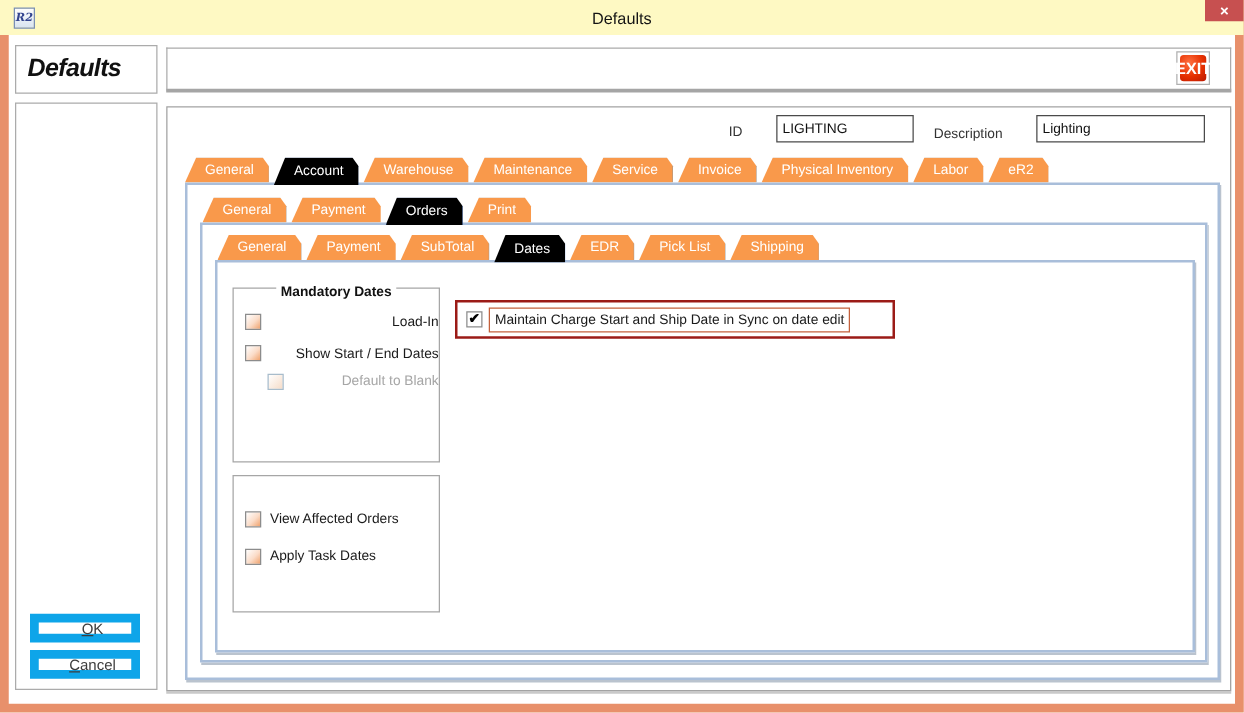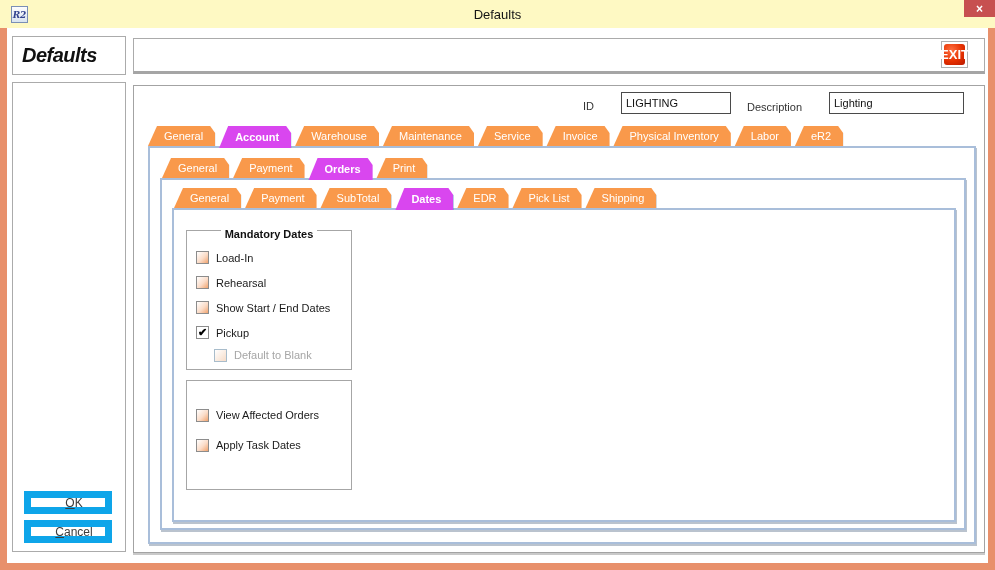--- a/index.html
+++ b/index.html
@@ -90,21 +90,21 @@
   .tab {
     height:20px; margin-bottom:2px;
     background:#F9994B; color:#FFF; font-size:11px;
     padding:0 12px 0 16px; display:flex; align-items:center;
     clip-path:polygon(9px 0, calc(100% - 5px) 0, 100% 7px, 100% 100%, 0 100%);
     filter:drop-shadow(0 -1px 0 #9A9A9A) drop-shadow(1px 0 0 #9A9A9A) drop-shadow(-1px 0 0 #9A9A9A);
     cursor:pointer; white-space:nowrap;
   }
   .tab.selected {
     height:22px; margin-bottom:0;
-    background:#d946ef; font-weight:bold;
+    background:#000000; font-weight:normal;
     filter:drop-shadow(0 -1px 0 #4E7AC7) drop-shadow(1px 0 0 #4E7AC7) drop-shadow(-1px 0 0 #4E7AC7);
   }
   .tabrow1 { left:14px; top:38px; }
   .nest-panel { position:absolute; background:#FFF; border:2px solid #A9BEDA; box-shadow:1px 2px 0 rgba(130,145,165,0.55); }
   .panel1 { left:14px; top:60px; width:828px; height:398px; }
   .tabrow2 { left:12px; top:8px; }
   .panel2 { left:10px; top:30px; width:806px; height:352px; }
   .tabrow3 { left:12px; top:6px; }
   .panel3 { left:10px; top:28px; width:784px; height:314px; }
 
@@ -113,21 +113,21 @@
     position:absolute; left:12px; width:166px;
     border:1px solid #A6A6A6; background:#FFF;
   }
   #grp-mandatory { top:20px; height:140px; padding-top:14px; }
   #grp-options   { top:170px; height:110px; padding-top:19px; }
   .grp-title {
     position:absolute; top:-7px; left:0; width:100%; text-align:center;
   }
   .grp-title span { background:#FFF; padding:0 4px; font-size:11px; font-weight:bold; color:#111; }
   .cbrow { display:flex; align-items:center; padding-left:9px; }
-  #grp-mandatory .cbrow { height:25px; }
+  #grp-mandatory .cbrow { height:25px;justify-content:space-between; }
   #grp-options  .cbrow { height:30px; }
   .cbrow.indent { padding-left:27px; height:20px !important; }
   .cb {
     width:13px; height:13px; flex:0 0 13px;
     border:1px solid #8C8C8C;
     background:linear-gradient(135deg,#FFFFFF 0%,#FBDCC8 55%,#F0A36E 100%);
     display:flex; align-items:center; justify-content:center;
     font-size:11px; line-height:11px; color:#000; cursor:pointer;
   }
   .cb.checked { background:#FFF; }
@@ -216,45 +216,41 @@
         <div class="nest-panel panel3">
 
           <div class="groupbox" id="grp-mandatory">
             <div class="grp-title"><span>Mandatory Dates</span></div>
             <div class="cbrow">
               <span class="cb"></span>
               <span class="cblabel">Load-In</span>
             </div>
             <div class="cbrow">
               <span class="cb"></span>
-              <span class="cblabel">Rehearsal</span>
-            </div>
-            <div class="cbrow">
-              <span class="cb"></span>
               <span class="cblabel">Show Start / End Dates</span>
-            </div>
-            <div class="cbrow">
-              <span class="cb checked"></span>
-              <span class="cblabel">Pickup</span>
             </div>
             <div class="cbrow indent disabled">
               <span class="cb disabled"></span>
               <span class="cblabel">Default to Blank</span>
             </div>
           </div>
 
           <div class="groupbox" id="grp-options">
             <div class="cbrow">
               <span class="cb"></span>
               <span class="cblabel">View Affected Orders</span>
             </div>
             <div class="cbrow">
               <span class="cb"></span>
               <span class="cblabel">Apply Task Dates</span>
             </div>
           </div>
 
+          <div class="highlight-box">
+            <span class="cb checked"></span>
+            <span class="cblabel">Maintain Charge Start and Ship Date in Sync on date edit</span>
+          </div>
 
         </div>
       </div>
     </div>
   </div>
 </div>
 
 </body></html>

